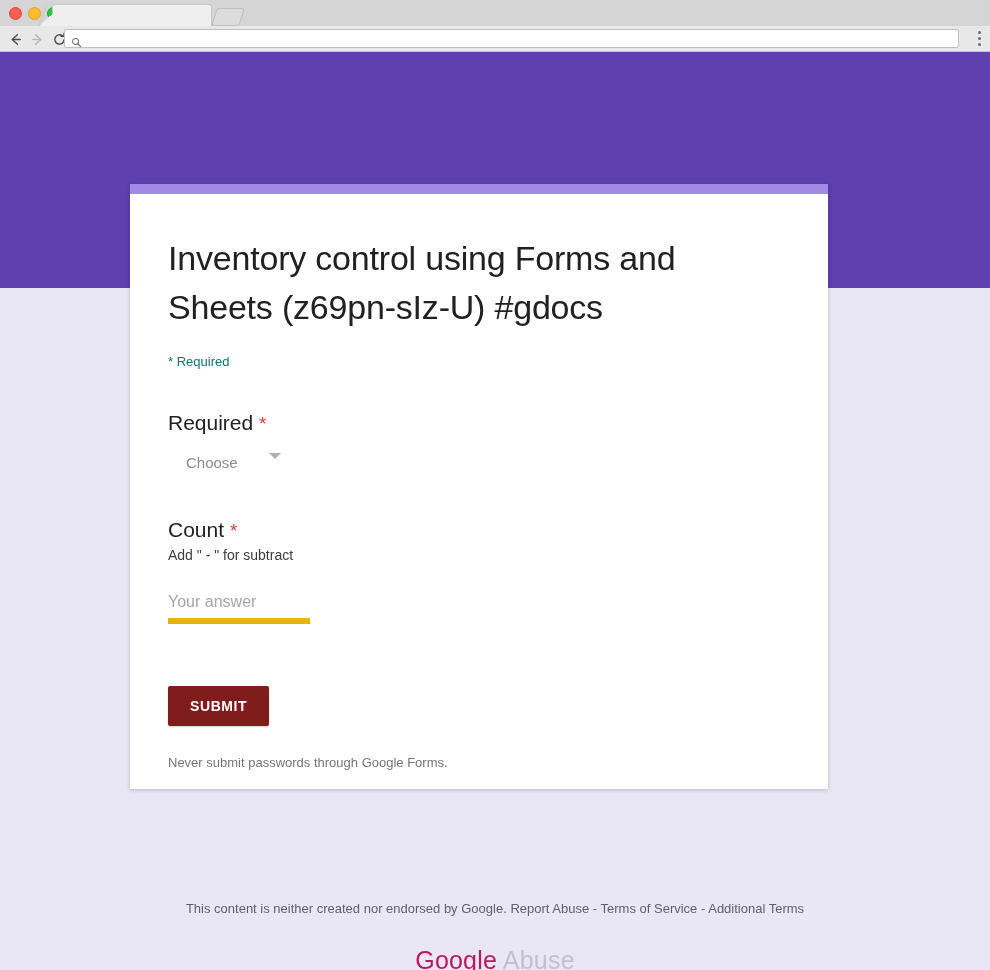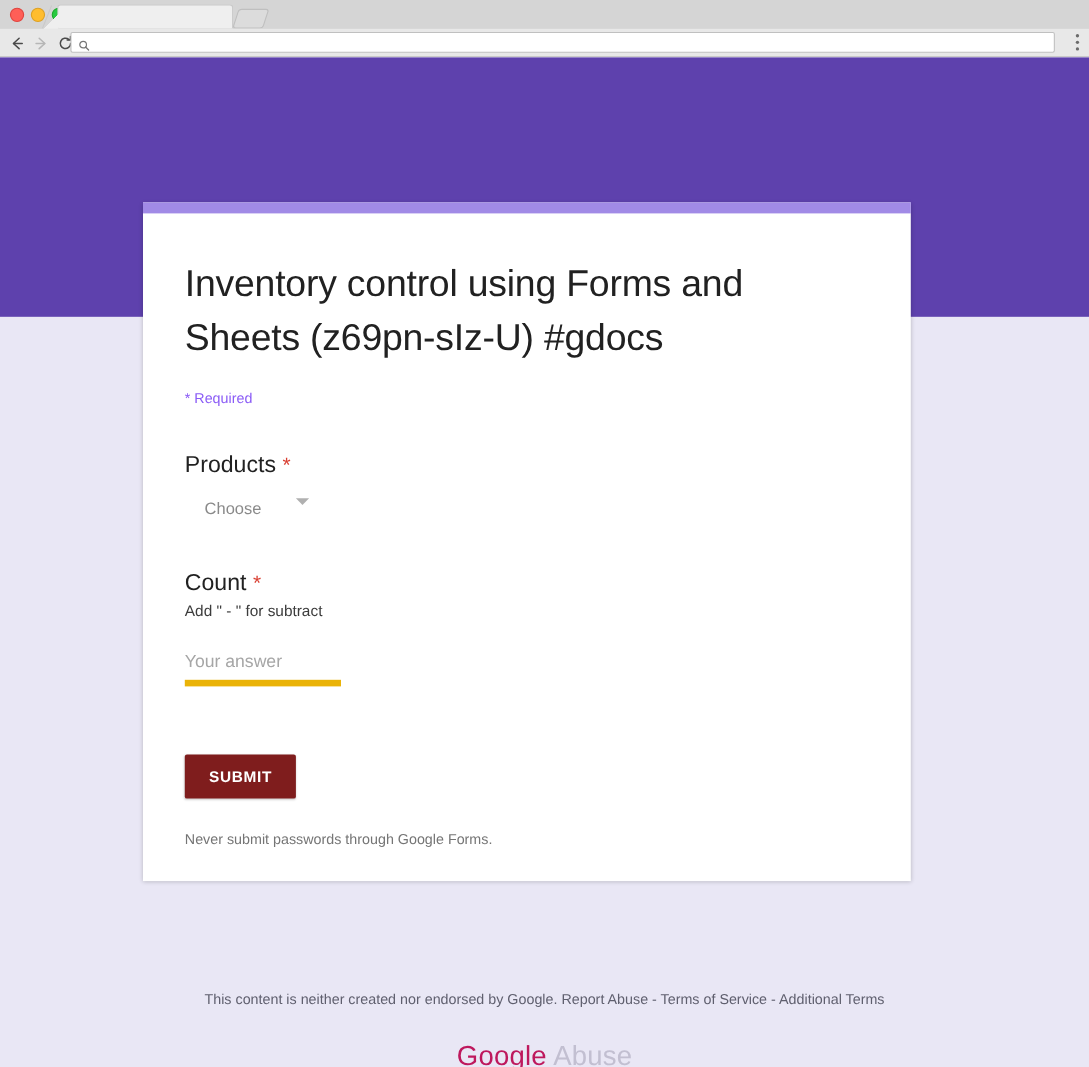--- a/index.html
+++ b/index.html
@@ -163,36 +163,36 @@
     left: 130px; top: 132px;
     width: 698px;
     background: #ffffff;
     box-shadow: 0 1px 4px rgba(0,0,0,0.22);
   }
   .card-stripe {
     height: 10px;
     background: #a18ae6;
   }
   .card-body {
-    padding: 40px 38px 30px 38px;
+    padding: 40px 38px 18px 38px;
   }
 
   .form-title {
     font-size: 34px;
     line-height: 49px;
     font-weight: normal;
     color: #212121;
     margin: 0;
     letter-spacing: -0.2px;
     max-width: 570px;
   }
   .required-note {
     margin-top: 22px;
     font-size: 13px;
-    color: #8b5cf6;
+    color: #0f766e;
     line-height: 16px;
   }
 
   .question-block {
     margin-top: 40px;
   }
   .question-title {
     font-size: 21px;
     line-height: 25px;
     color: #212121;
@@ -353,21 +353,21 @@
 
     <div class="form-card">
       <div class="card-stripe"></div>
       <div class="card-body">
 
         <h1 class="form-title">Inventory control using Forms and Sheets (z69pn-sIz-U) #gdocs</h1>
         <div class="required-note">* Required</div>
 
         <div class="question-block">
           <div class="question-title">
-            <span>Products</span>
+            <span>Required</span>
             <span class="req-star">*</span>
           </div>
           <div class="select-row">
             <span class="select-value">Choose</span>
             <span class="select-caret"></span>
           </div>
         </div>
 
         <div class="question-block">
           <div class="question-title">

